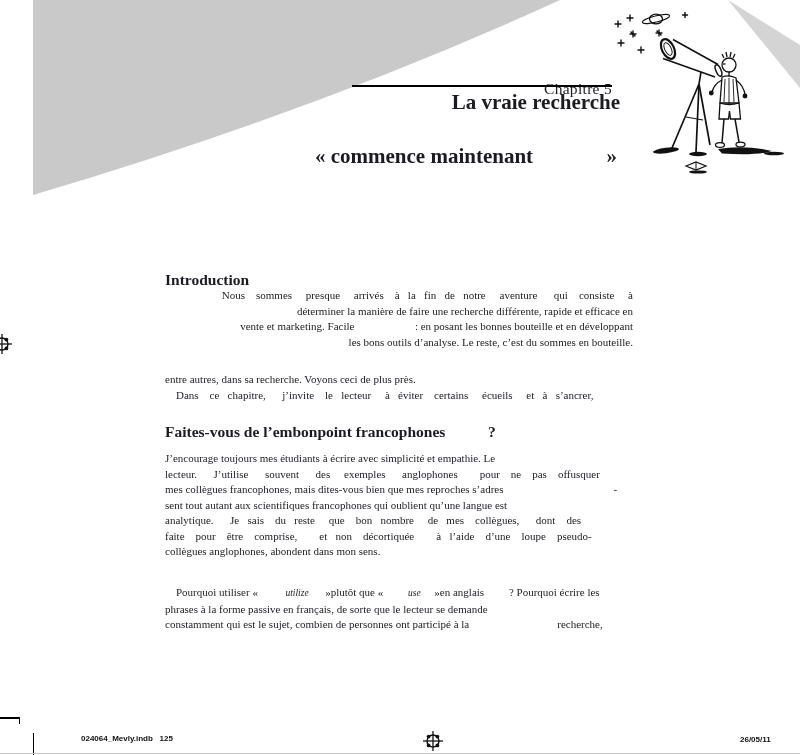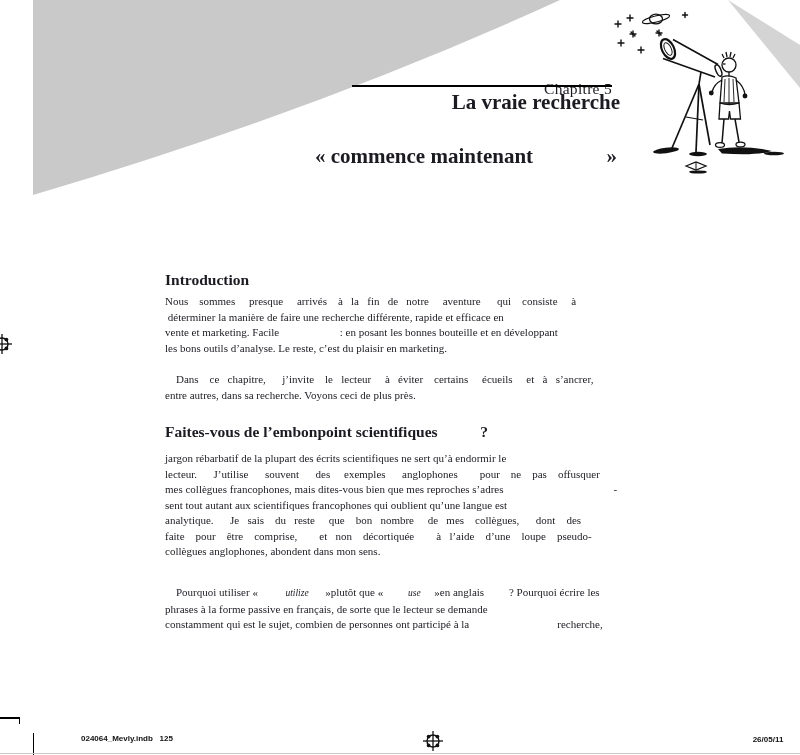--- a/index.html
+++ b/index.html
@@ -12,26 +12,26 @@
   .chapter{left:440px;top:80px;width:172px;text-align:right;font-size:15.5px;letter-spacing:.3px;}
   .chapter-rule{left:352px;top:85px;width:260px;height:1.6px;background:#000;}
   .title1{left:290px;top:90px;width:330px;text-align:right;font-size:21px;font-weight:bold;white-space:pre;}
   .title2{left:296px;top:120px;width:340px;text-align:center;font-size:21px;font-weight:bold;white-space:pre;margin-top:24px;}
   
   .h1{font-size:15.5px;font-weight:bold;}
   .intro-h{left:165px;top:271px;}
   .s2-h{left:165px;top:423px;white-space:pre;}
   
   .para{left:165px;width:468px;}
-  .p1{top:294px;} .p2{top:372px;} .p3{top:451px;} .p4{top:585px;}
+  .p1{top:288px;text-align:right;} .p2{top:372px;} .p3{top:451px;} .p4{top:585px;}
   .line{white-space:pre;font-size:11px;line-height:15.5px;color:#1b1b22;}
   .it{font-style:italic;font-size:9.5px;margin-top:7px;}
   
   .footer-left{left:47px;top:734px;font-family:"Liberation Sans", sans-serif;font-size:8px;font-weight:bold;white-space:pre;color:#111;padding-left:34px;}
-  .footer-right{left:740px;top:735px;width:56px;text-align:center;font-family:"Liberation Sans", sans-serif;font-size:8px;font-weight:bold;color:#111;}
+  .footer-right{left:740px;top:735px;width:56px;text-align:left;font-family:"Liberation Sans", sans-serif;font-size:8px;font-weight:bold;color:#111;}
   
   .cropmark-h{left:0;top:717px;width:20px;height:1.5px;background:#000;}
   .cropmark-tick{left:18.6px;top:717px;width:1.5px;height:7px;background:#000;}
   .cropmark-v{left:33px;top:733px;width:1.4px;height:22px;background:#000;}
   .bottom-edge{left:0;top:753.4px;width:800px;height:1px;background:#c9c9c9;}
   svg{display:block;}
 </style>
 </head>
 <body>
 
@@ -147,30 +147,30 @@
 <div class="abs chapter">Chapitre 5</div>
 <div class="abs chapter-rule"></div>
 <div class="abs title1">La vraie recherche</div>
 <div class="abs title2">« commence maintenant              »</div>
 
 <div class="abs h1 intro-h">Introduction</div>
 <div class="abs para p1">
   <div class="line">Nous    sommes     presque     arrivés    à   la   fin   de   notre     aventure      qui    consiste     à</div>
   <div class="line"> déterminer la manière de faire une recherche différente, rapide et efficace en</div>
   <div class="line">vente et marketing. Facile                      : en posant les bonnes bouteille et en développant</div>
-  <div class="line">les bons outils d’analyse. Le reste, c’est du plaisir en marketing.</div>
+  <div class="line">les bons outils d’analyse. Le reste, c’est du sommes en bouteille.</div>
 </div>
 <div class="abs para p2">
+  <div class="line">entre autres, dans sa recherche. Voyons ceci de plus près.</div>
   <div class="line">    Dans    ce   chapitre,      j’invite    le   lecteur     à   éviter    certains     écueils     et   à   s’ancrer,</div>
-  <div class="line">entre autres, dans sa recherche. Voyons ceci de plus près.</div>
 </div>
 
-<div class="abs h1 s2-h">Faites-vous de l’embonpoint scientifiques           ?</div>
+<div class="abs h1 s2-h">Faites-vous de l’embonpoint francophones           ?</div>
 <div class="abs para p3">
-  <div class="line">jargon rébarbatif de la plupart des écrits scientifiques ne sert qu’à endormir le</div>
+  <div class="line">J’encourage toujours mes étudiants à écrire avec simplicité et empathie. Le</div>
   <div class="line">lecteur.      J’utilise      souvent      des     exemples      anglophones        pour    ne    pas    offusquer</div>
   <div class="line">mes collègues francophones, mais dites-vous bien que mes reproches s’adres                                        -</div>
   <div class="line">sent tout autant aux scientifiques francophones qui oublient qu’une langue est</div>
   <div class="line">analytique.      Je   sais    du   reste     que    bon   nombre     de   mes    collègues,      dont    des</div>
   <div class="line">faite    pour    être    comprise,        et   non    décortiquée        à   l’aide    d’une    loupe    pseudo-</div>
   <div class="line">collègues anglophones, abondent dans mon sens.</div>
 </div>
 <div class="abs para p4">
   <div class="line"><span>    Pourquoi utiliser «          </span><span class="it">utilize</span><span>      »plutôt que «         </span><span class="it">use</span><span>     »en anglais         ? Pourquoi écrire les</span></div>
   <div class="line">phrases à la forme passive en français, de sorte que le lecteur se demande</div>

